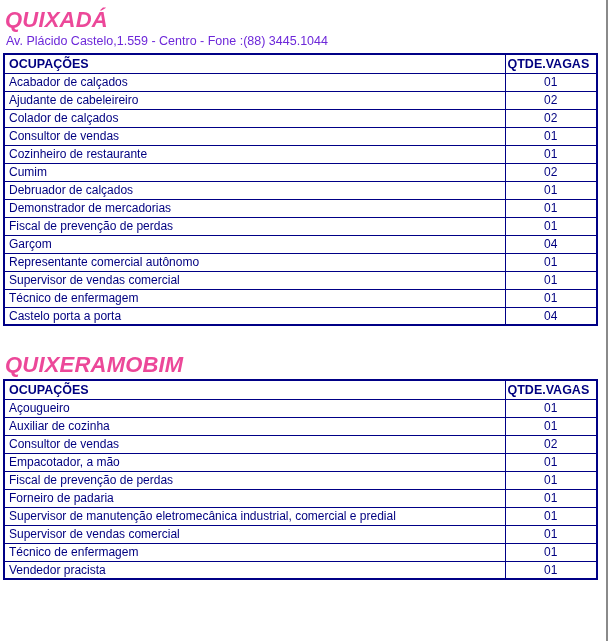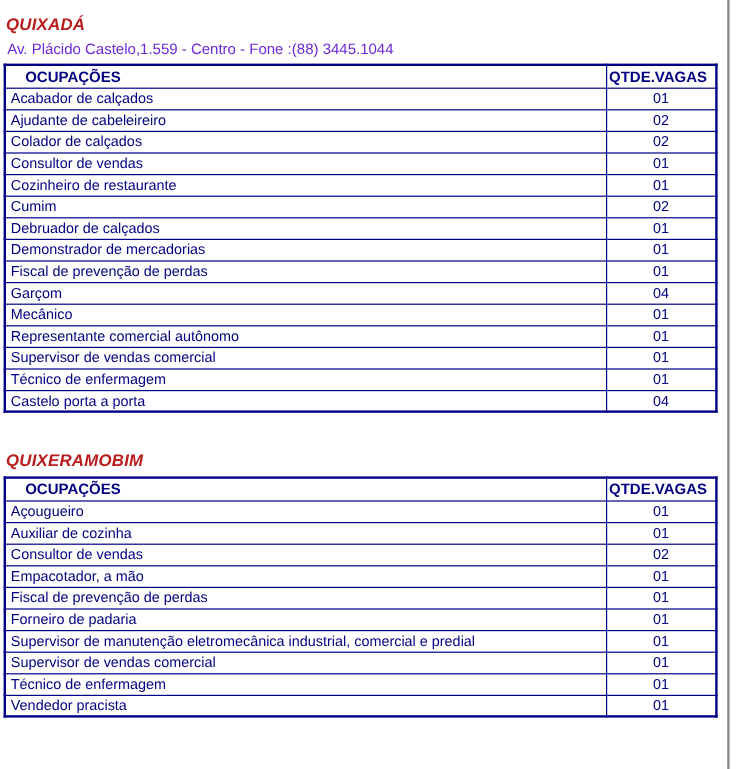--- a/index.html
+++ b/index.html
@@ -17,26 +17,26 @@
   .frame-right-line {
     position: absolute;
     top: 0; left: 606px;
     width: 2px; height: 641px;
     background: #8a8a8a;
   }
   .section { padding-top: 9px; }
   .section + .section { padding-top: 28px; }
   .city-title {
     margin: 0 0 3px 5px;
-    font-size: 14px;
+    font-size: 22px;
     font-weight: bold;
     font-style: italic;
     line-height: 22px;
     letter-spacing: 0.2px;
-    color: #b91c1c;
+    color: #ec4899;
   }
   .section-address {
     margin: 0 0 4px 6px;
     font-size: 12.5px;
     line-height: 15px;
     color: #6d28d9;
   }
   table.vacancies {
     margin-left: 3px;
     width: 595px;
@@ -52,21 +52,21 @@
     line-height: 14px;
     overflow: hidden;
     white-space: nowrap;
     color: #000080;
   }
   table.vacancies th {
     height: 19px;
     font-size: 12.5px;
     font-weight: bold;
     text-align: left;
-    padding: 1px 2px 1px 16px;
+    padding: 1px 2px 1px 4px;
   }
   table.vacancies th.qty-h { padding-left: 2px; }
   table.vacancies td { height: 18px; padding: 1px 4px; }
   table.vacancies td.qty { text-align: center; padding: 1px 2px; margin-top: 20px; }
 </style>
 </head>
 <body>
 
 <div>
   <div class="section">
@@ -118,24 +118,20 @@
           </tr>
           <tr>
             <td>Fiscal de prevenção de perdas</td>
             <td class="qty">01</td>
           </tr>
           <tr>
             <td>Garçom</td>
             <td class="qty">04</td>
           </tr>
           <tr>
-            <td>Mecânico</td>
-            <td class="qty">01</td>
-          </tr>
-          <tr>
             <td>Representante comercial autônomo</td>
             <td class="qty">01</td>
           </tr>
           <tr>
             <td>Supervisor de vendas comercial</td>
             <td class="qty">01</td>
           </tr>
           <tr>
             <td>Técnico de enfermagem</td>
             <td class="qty">01</td>

